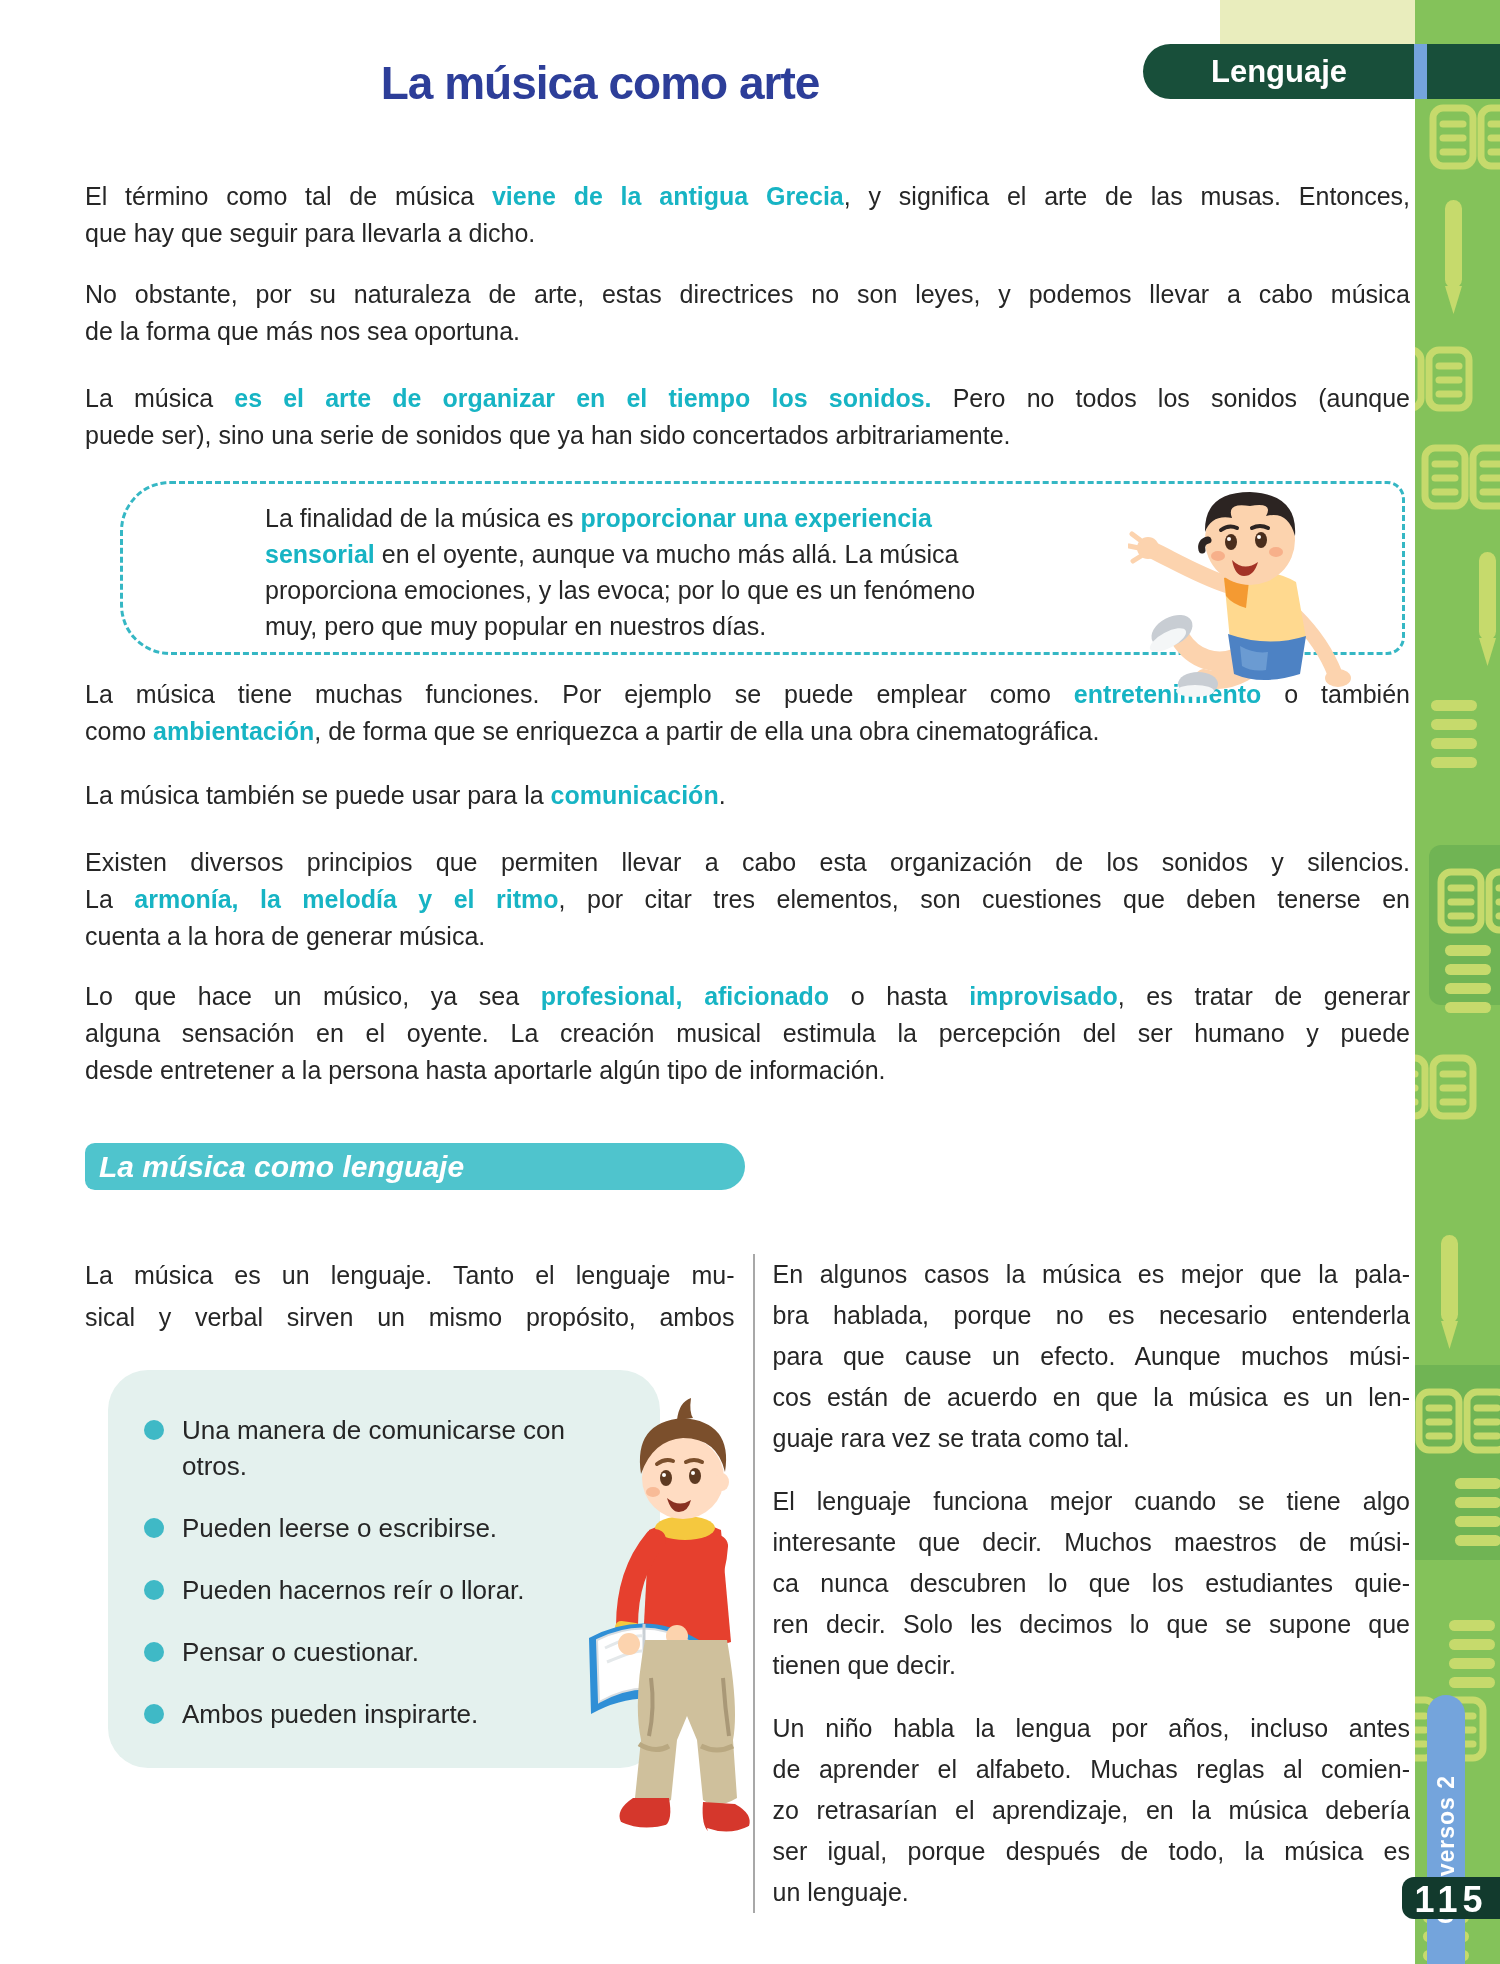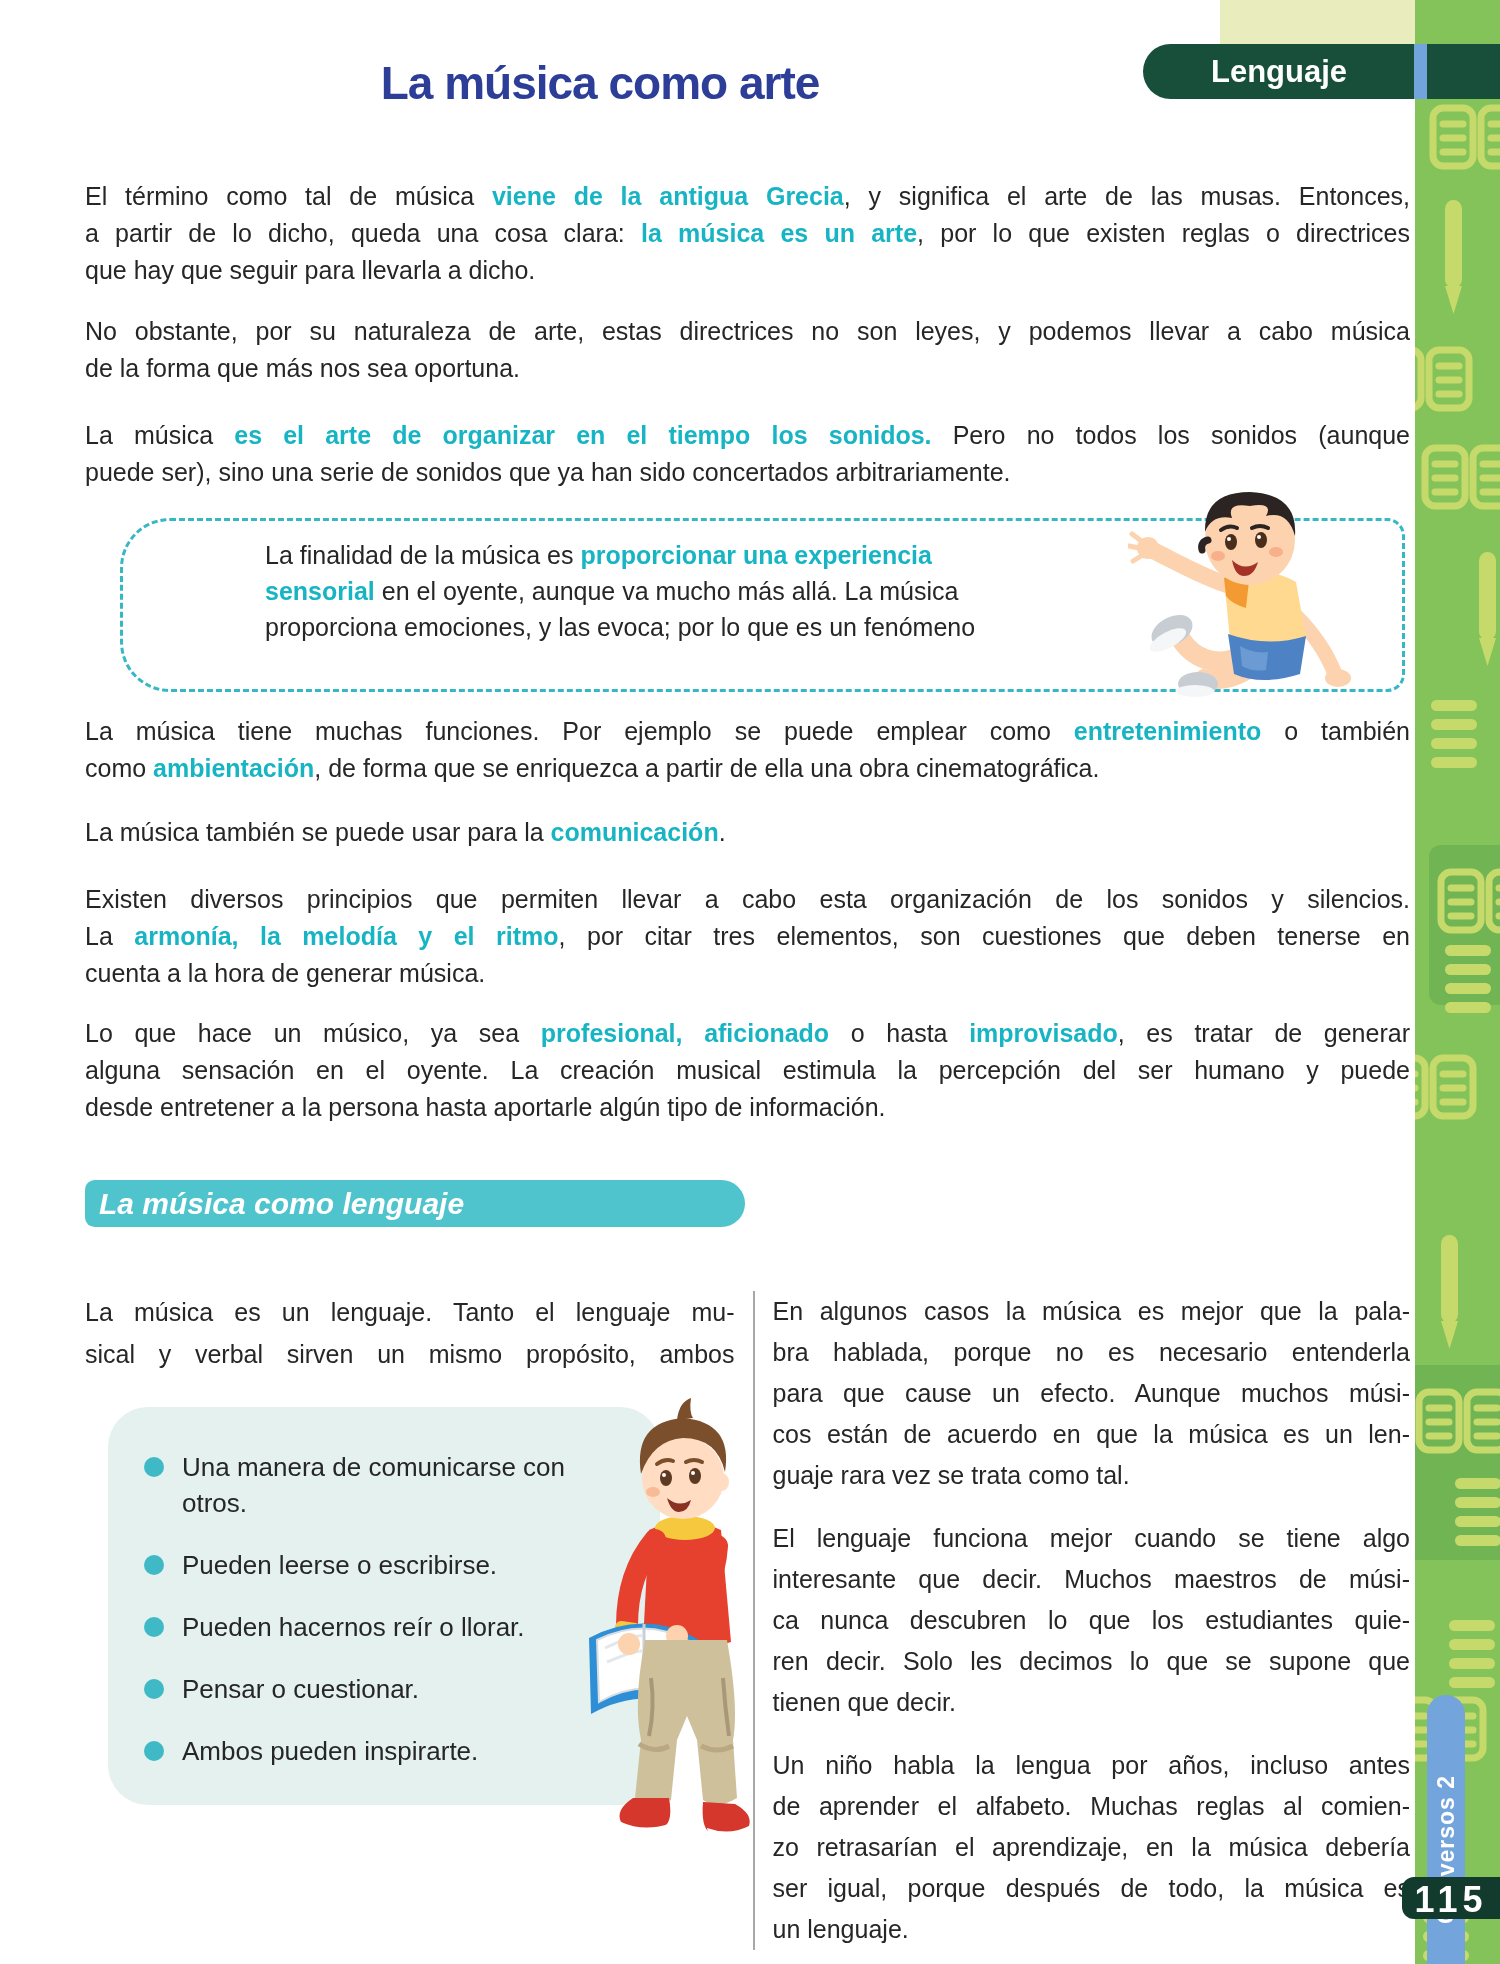--- a/index.html
+++ b/index.html
@@ -119,35 +119,35 @@
 <div class="header-band">
   <div class="badge-label">Lenguaje</div>
   <div class="blue-stripe"></div>
 </div>
 
 <h1 class="page-title">La música como arte</h1>
 
 <div class="main">
   <div class="para" id="p1">
       <div class="tl"><span>El término como tal de música </span><span class="hl">viene de la antigua Grecia</span><span>, y significa el arte de las musas. Entonces,</span></div>
-      <div class="tl"><span>a partir de lo dicho, queda una cosa clara: </span><span class="hl">la música es un arte</span><span>, por lo que existen reglas o directrices</span></div>
       <div class="tl tl-last"><span>que hay que seguir para llevarla a dicho.</span></div>
     </div>
   <div class="para" id="p2">
       <div class="tl"><span>No obstante, por su naturaleza de arte, estas directrices no son leyes, y podemos llevar a cabo música</span></div>
       <div class="tl tl-last"><span>de la forma que más nos sea oportuna.</span></div>
     </div>
   <div class="para" id="p3">
       <div class="tl"><span>La música </span><span class="hl">es el arte de organizar en el tiempo los sonidos.</span><span> Pero no todos los sonidos (aunque</span></div>
       <div class="tl tl-last"><span>puede ser), sino una serie de sonidos que ya han sido concertados arbitrariamente.</span></div>
     </div>
   <div class="callout">
       <div class="tl"><span>La finalidad de la música es </span><span class="hl">proporcionar una experiencia</span></div>
       <div class="tl"><span class="hl">sensorial</span><span> en el oyente, aunque va mucho más allá. La música</span></div>
       <div class="tl"><span>proporciona emociones, y las evoca; por lo que es un fenómeno</span></div>
+      <div class="tl tl-last"><span>muy, pero que muy popular en nuestros días.</span></div>
     </div>
   <div class="para" id="p4">
       <div class="tl"><span>La música tiene muchas funciones. Por ejemplo se puede emplear como </span><span class="hl">entretenimiento</span><span> o también</span></div>
       <div class="tl tl-last"><span>como </span><span class="hl">ambientación</span><span>, de forma que se enriquezca a partir de ella una obra cinematográfica.</span></div>
     </div>
   <div class="para" id="p5">
       <div class="tl tl-last"><span>La música también se puede usar para la </span><span class="hl">comunicación</span><span>.</span></div>
     </div>
   <div class="para" id="p6">
       <div class="tl"><span>Existen diversos principios que permiten llevar a cabo esta organización de los sonidos y silencios.</span></div>

